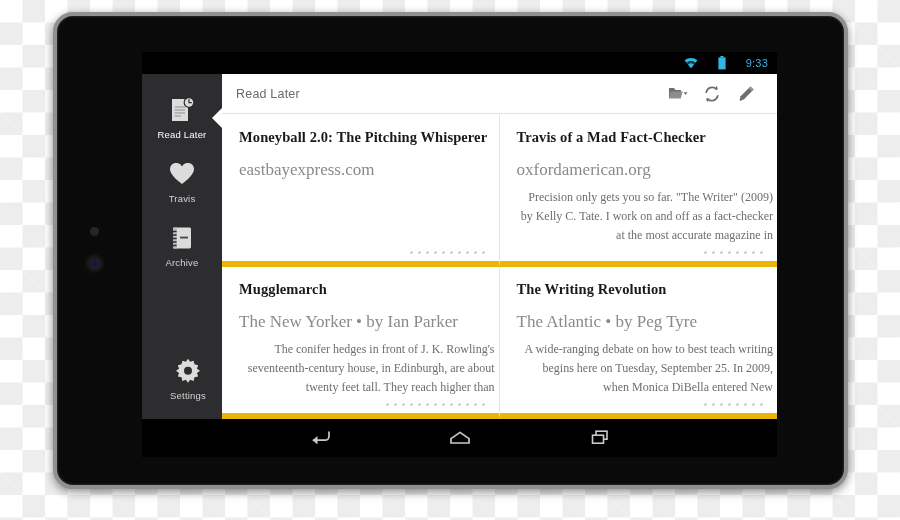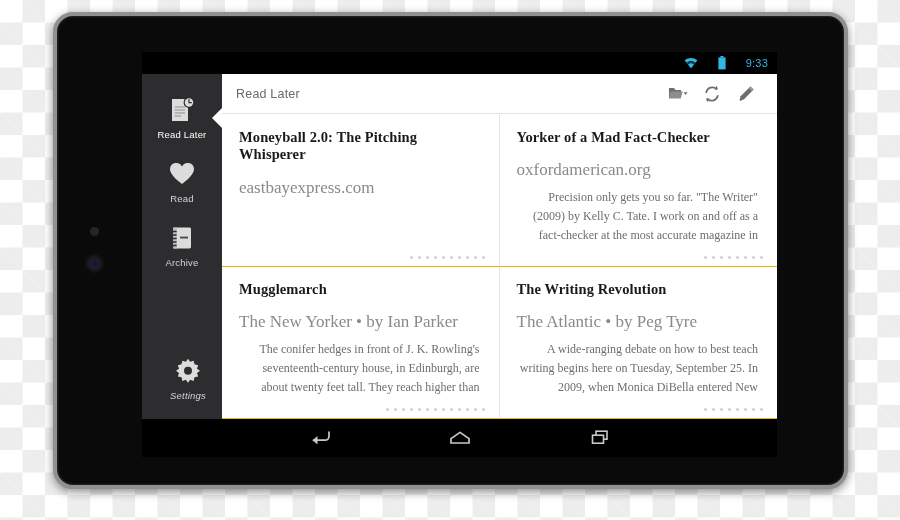--- a/index.html
+++ b/index.html
@@ -102,21 +102,21 @@
   .nav-item.active .lbl{ color:#fff; }
   .nav-item.active::after{
     content:"";
     position:absolute; right:-1px; top:50%; transform:translateY(-50%);
     width:0;height:0;
     border-top:11px solid transparent;
     border-bottom:11px solid transparent;
     border-right:11px solid #fff;
   }
   .nav-icon{ width:28px;height:28px;display:block; }
-  #nav-settings{ position:absolute; bottom:8px; left:12px; right:0;font-style:italic; }
+  #nav-settings{ position:absolute; bottom:8px; left:12px; right:0; }
 
   
   #content{
     flex:1; background:#fff; position:relative; overflow:hidden;
   }
   #toolbar{
     height:40px; border-bottom:1px solid #e2e2e2;
     display:flex;align-items:center;
     padding:0 14px 0 14px;
     background:#fff;
@@ -132,22 +132,22 @@
 
   
   #grid{
     display:grid;
     grid-template-columns:1fr 1fr;
     position:absolute; top:41px; left:0; right:0; bottom:0;
     background:#fff;
   }
   .card{
     border-right:1px solid #e4e4e4;
-    border-bottom:1px solid #eab308;
-    padding:14px 19px 8px 17px;
+    border-bottom:6px solid #eab308;
+    padding:14px 4px 8px 17px;
     position:relative;
     overflow:hidden;
     cursor:pointer;
     font-family:"Liberation Serif", serif;
   }
   .card:nth-child(2n){ border-right:none; }
   .card .title{
     font-family:"Liberation Serif", serif;
     font-size:14.5px; font-weight:bold; color:#1a1a1a;
     letter-spacing:.1px; line-height:1.2;
@@ -220,21 +220,21 @@
             <circle cx="21" cy="6.5" r="4.2" fill="#dcdcdc"></circle>
             <path d="M21 3.6 v3.1 h2.3" stroke="#2d2d2f" stroke-width="1.2" fill="none" stroke-linecap="round"></path>
           </svg>
           <span class="lbl">Read Later</span>
         </div>
 
         <div class="nav-item">
           <svg class="nav-icon" viewBox="0 0 28 28">
             <path d="M14 24 C4 16.5 2 12 2 9 A6.3 6.3 0 0 1 14 6.6 A6.3 6.3 0 0 1 26 9 C26 12 24 16.5 14 24 Z" fill="#dcdcdc"></path>
           </svg>
-          <span class="lbl">Read</span>
+          <span class="lbl">Travis</span>
         </div>
 
         <div class="nav-item">
           <svg class="nav-icon" viewBox="0 0 28 28">
             <rect x="5" y="3.5" width="18" height="21" rx="1.4" fill="#dcdcdc"></rect>
             <rect x="5" y="3.5" width="4" height="21" fill="#bdbdbd"></rect>
             <g stroke="#2d2d2f" stroke-width="1.5" stroke-linecap="round">
               <line x1="4" y1="7.5" x2="8" y2="7.5"></line>
               <line x1="4" y1="11" x2="8" y2="11"></line>
               <line x1="4" y1="14.5" x2="8" y2="14.5"></line>
@@ -300,21 +300,21 @@
                 <i></i>
                 <i></i>
                 <i></i>
                 <i></i>
                 <i></i>
                 <i></i>
             </div>
           </article>
 
           <article class="card">
-            <div class="title">Yorker of a Mad Fact-Checker</div>
+            <div class="title">Travis of a Mad Fact-Checker</div>
             <div class="src">oxfordamerican.org</div>
             <div class="excerpt">Precision only gets you so far. "The Writer" (2009) by Kelly C. Tate. I work on and off as a fact-checker at the most accurate magazine in</div>
             <div class="dots">
               <i></i>
                 <i></i>
                 <i></i>
                 <i></i>
                 <i></i>
                 <i></i>
                 <i></i>

